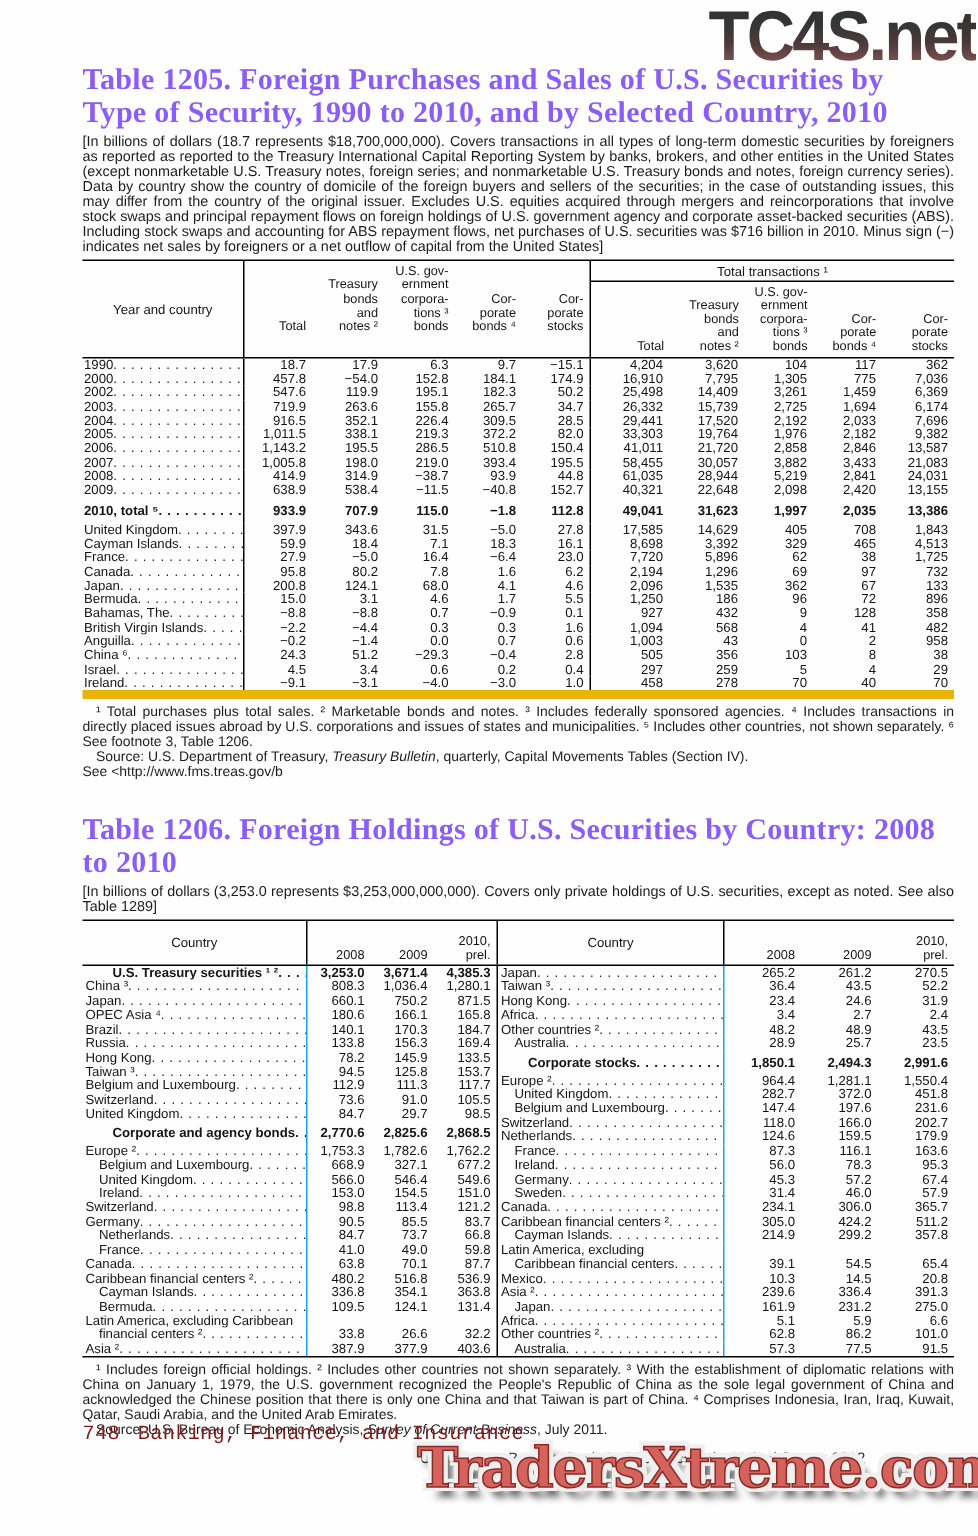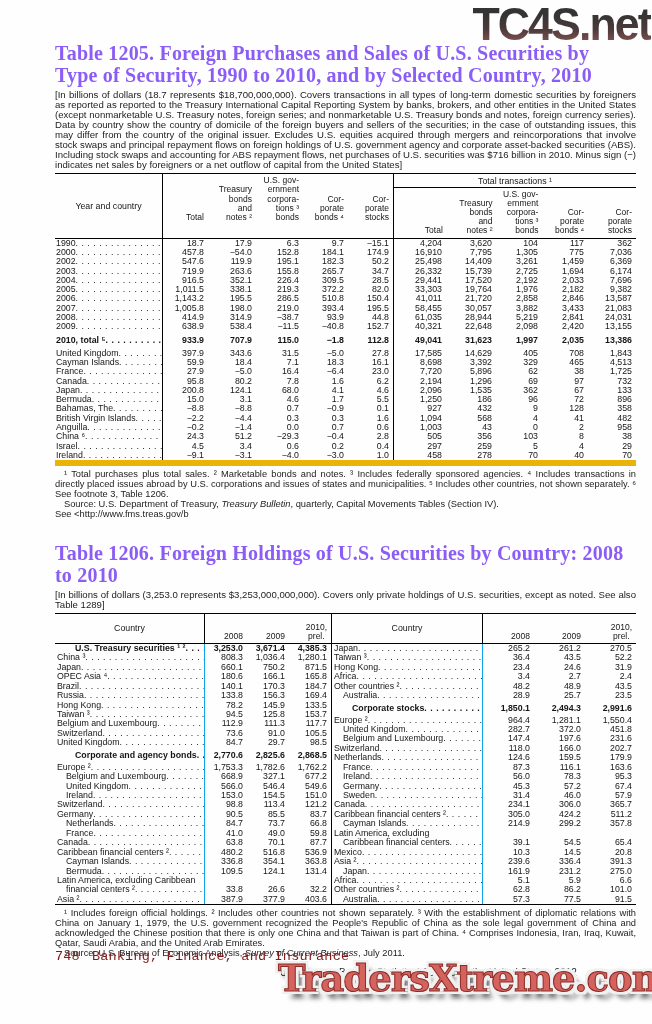--- a/index.html
+++ b/index.html
@@ -43,21 +43,21 @@
   .fn{text-indent:9px;}
   .fn.noind{text-indent:0;}
   .fn i{font-style:italic;}
 
   
   .t1206-head{display:flex;border-top:1.2px solid #000;border-bottom:1.6px solid #000;margin-top:3px;height:31px;}
   .h6{display:flex;}
   .h6.lf{width:276px;}
   .h6.rt{width:305px;border-left:1px solid #000;}
   .ch{flex:1;border-right:1px solid #000;display:flex;align-items:center;justify-content:center;font-size:8.8px;}
-  .mh{display:flex;flex-direction:column;justify-content:flex-end;align-items:flex-end;text-align:center;
+  .mh{display:flex;flex-direction:column;justify-content:flex-end;align-items:flex-end;text-align:right;
       white-space:pre-line;font-size:8.5px;line-height:1.08;padding:2px 4px 2px 0;}
   .h6.lf .mh{width:42px;}
   .h6.rt .mh{width:51px;}
 
   .t1206-body{display:flex;border-bottom:1px solid #000;}
   .col6{display:flex;flex-direction:column;}
   .col6.lf{width:276px;}
   .col6.rt{width:305px;border-left:1px solid #000;}
   .tr6{display:flex;height:9.45px;line-height:9.45px;font-size:8.8px;}
   .tr6 .lbl{flex:1;border-right:1px solid #0ea5e9;display:flex;overflow:hidden;padding-left:2px;}

